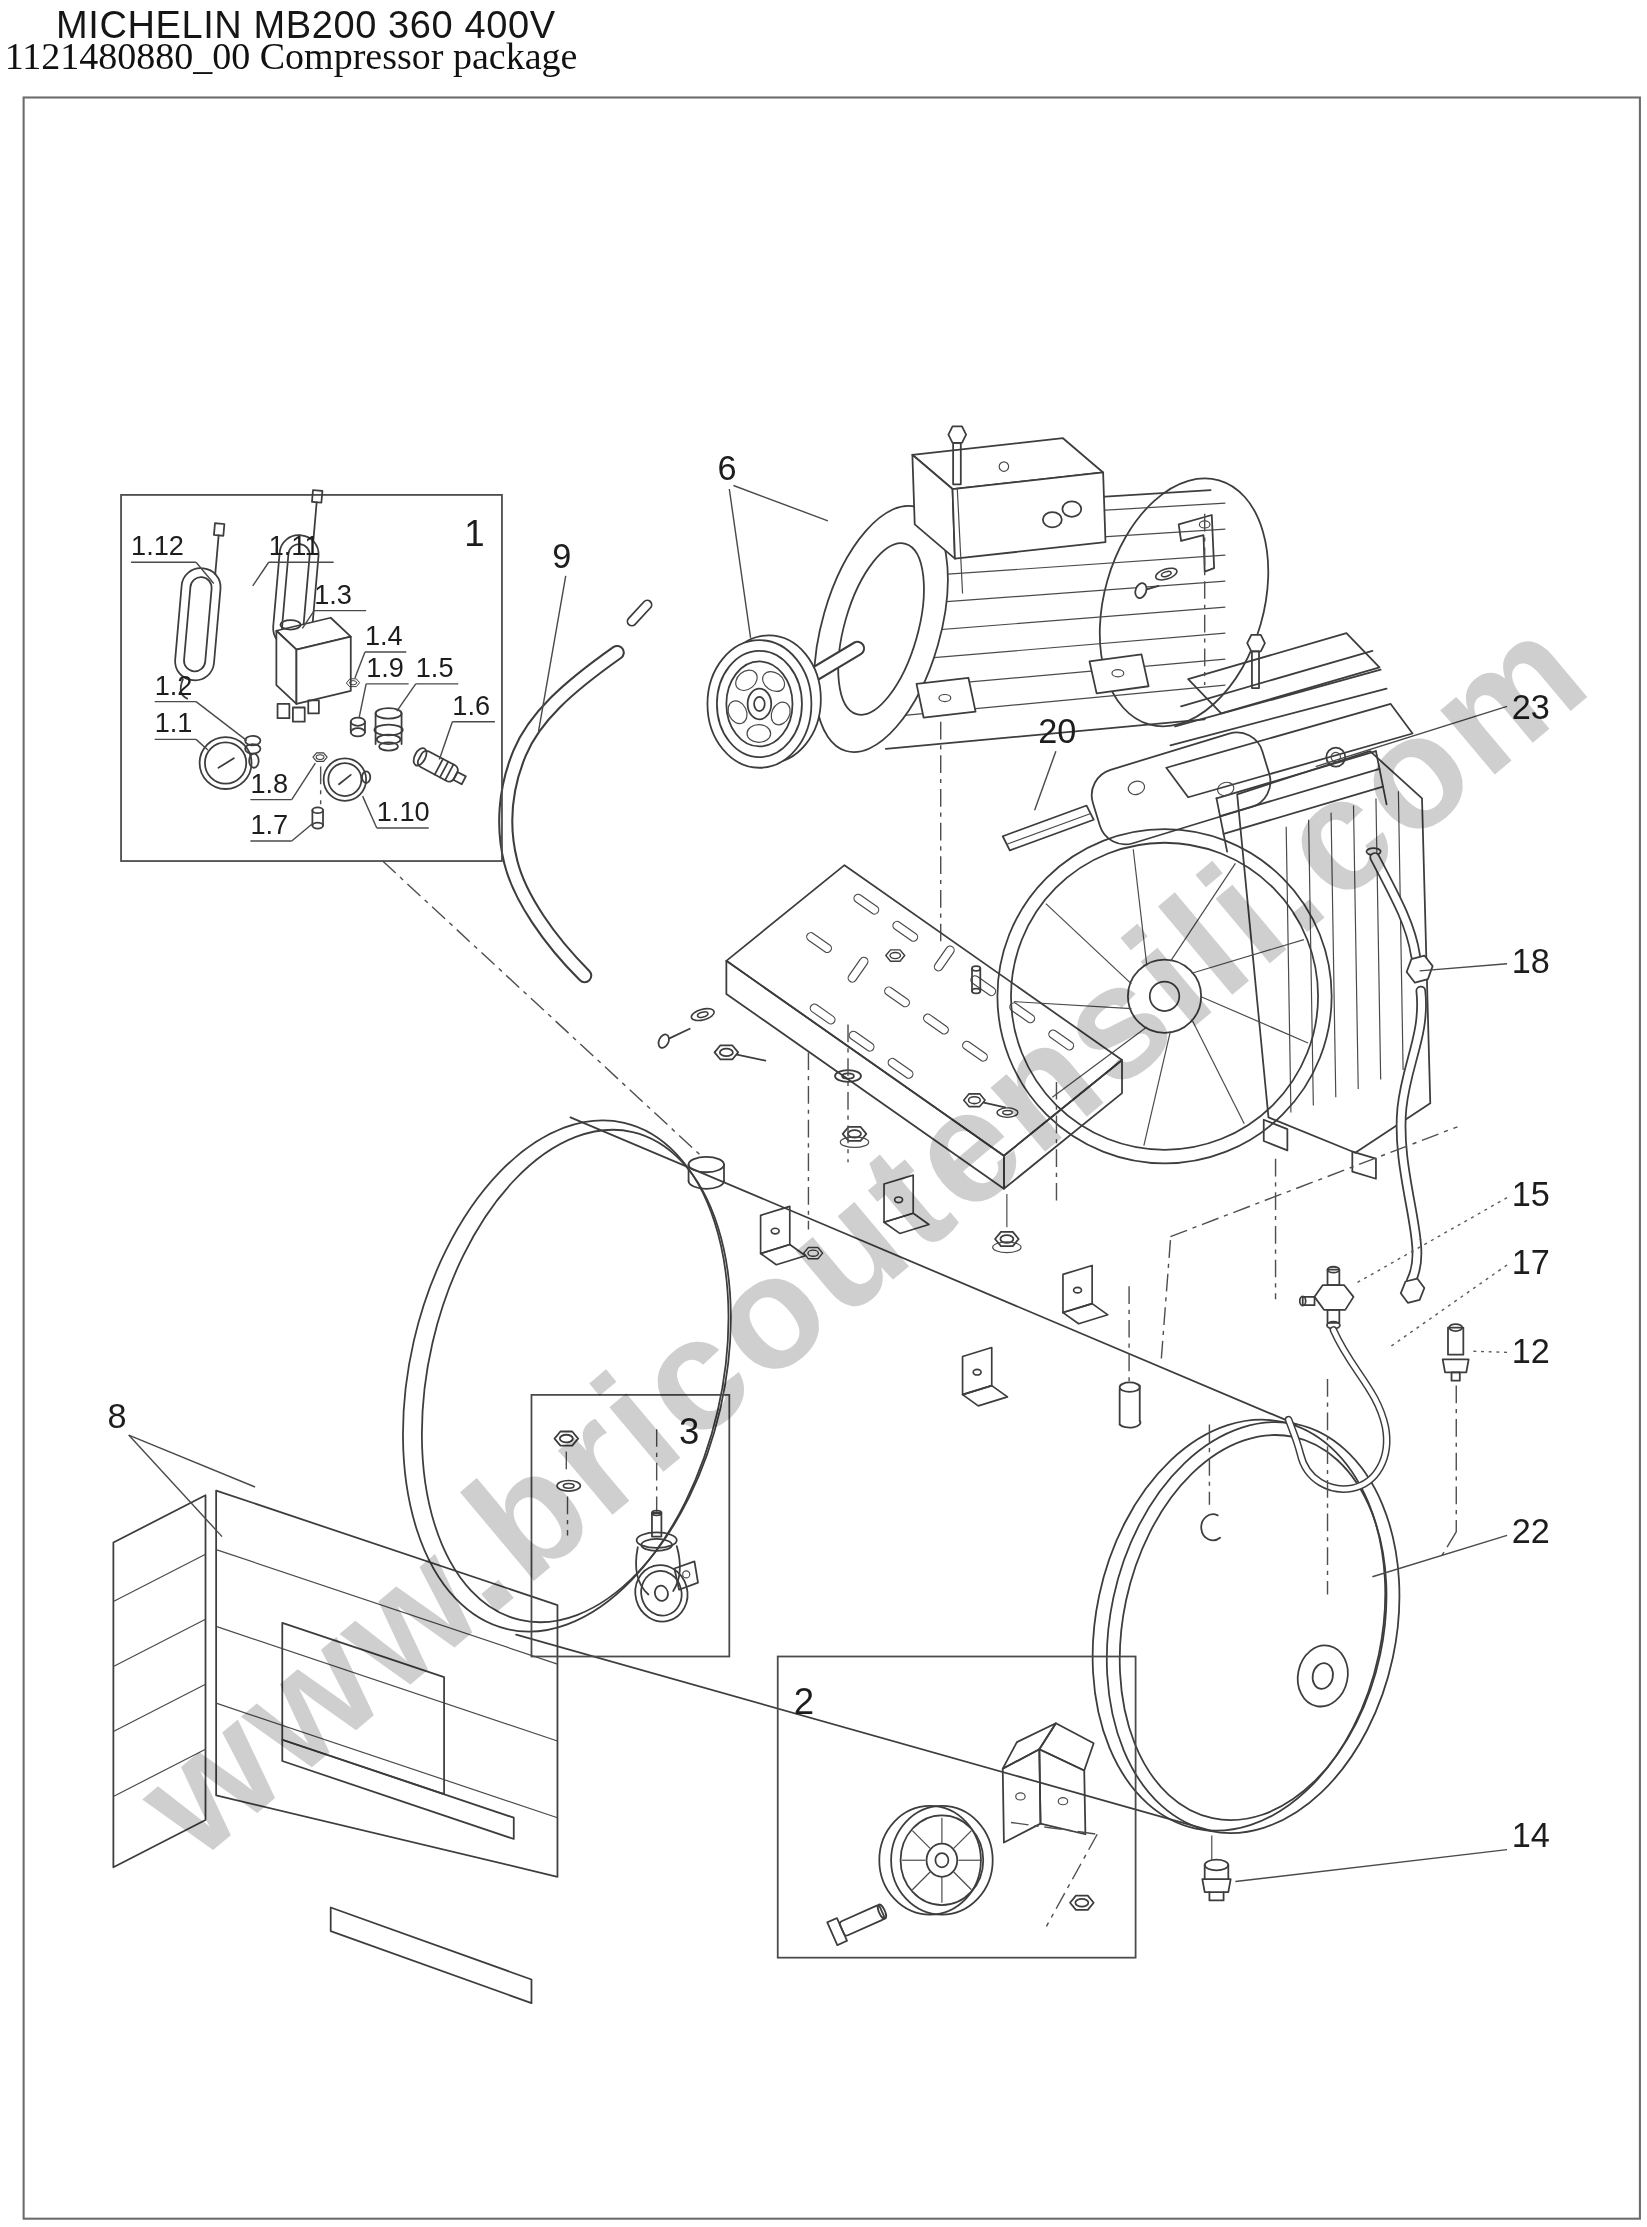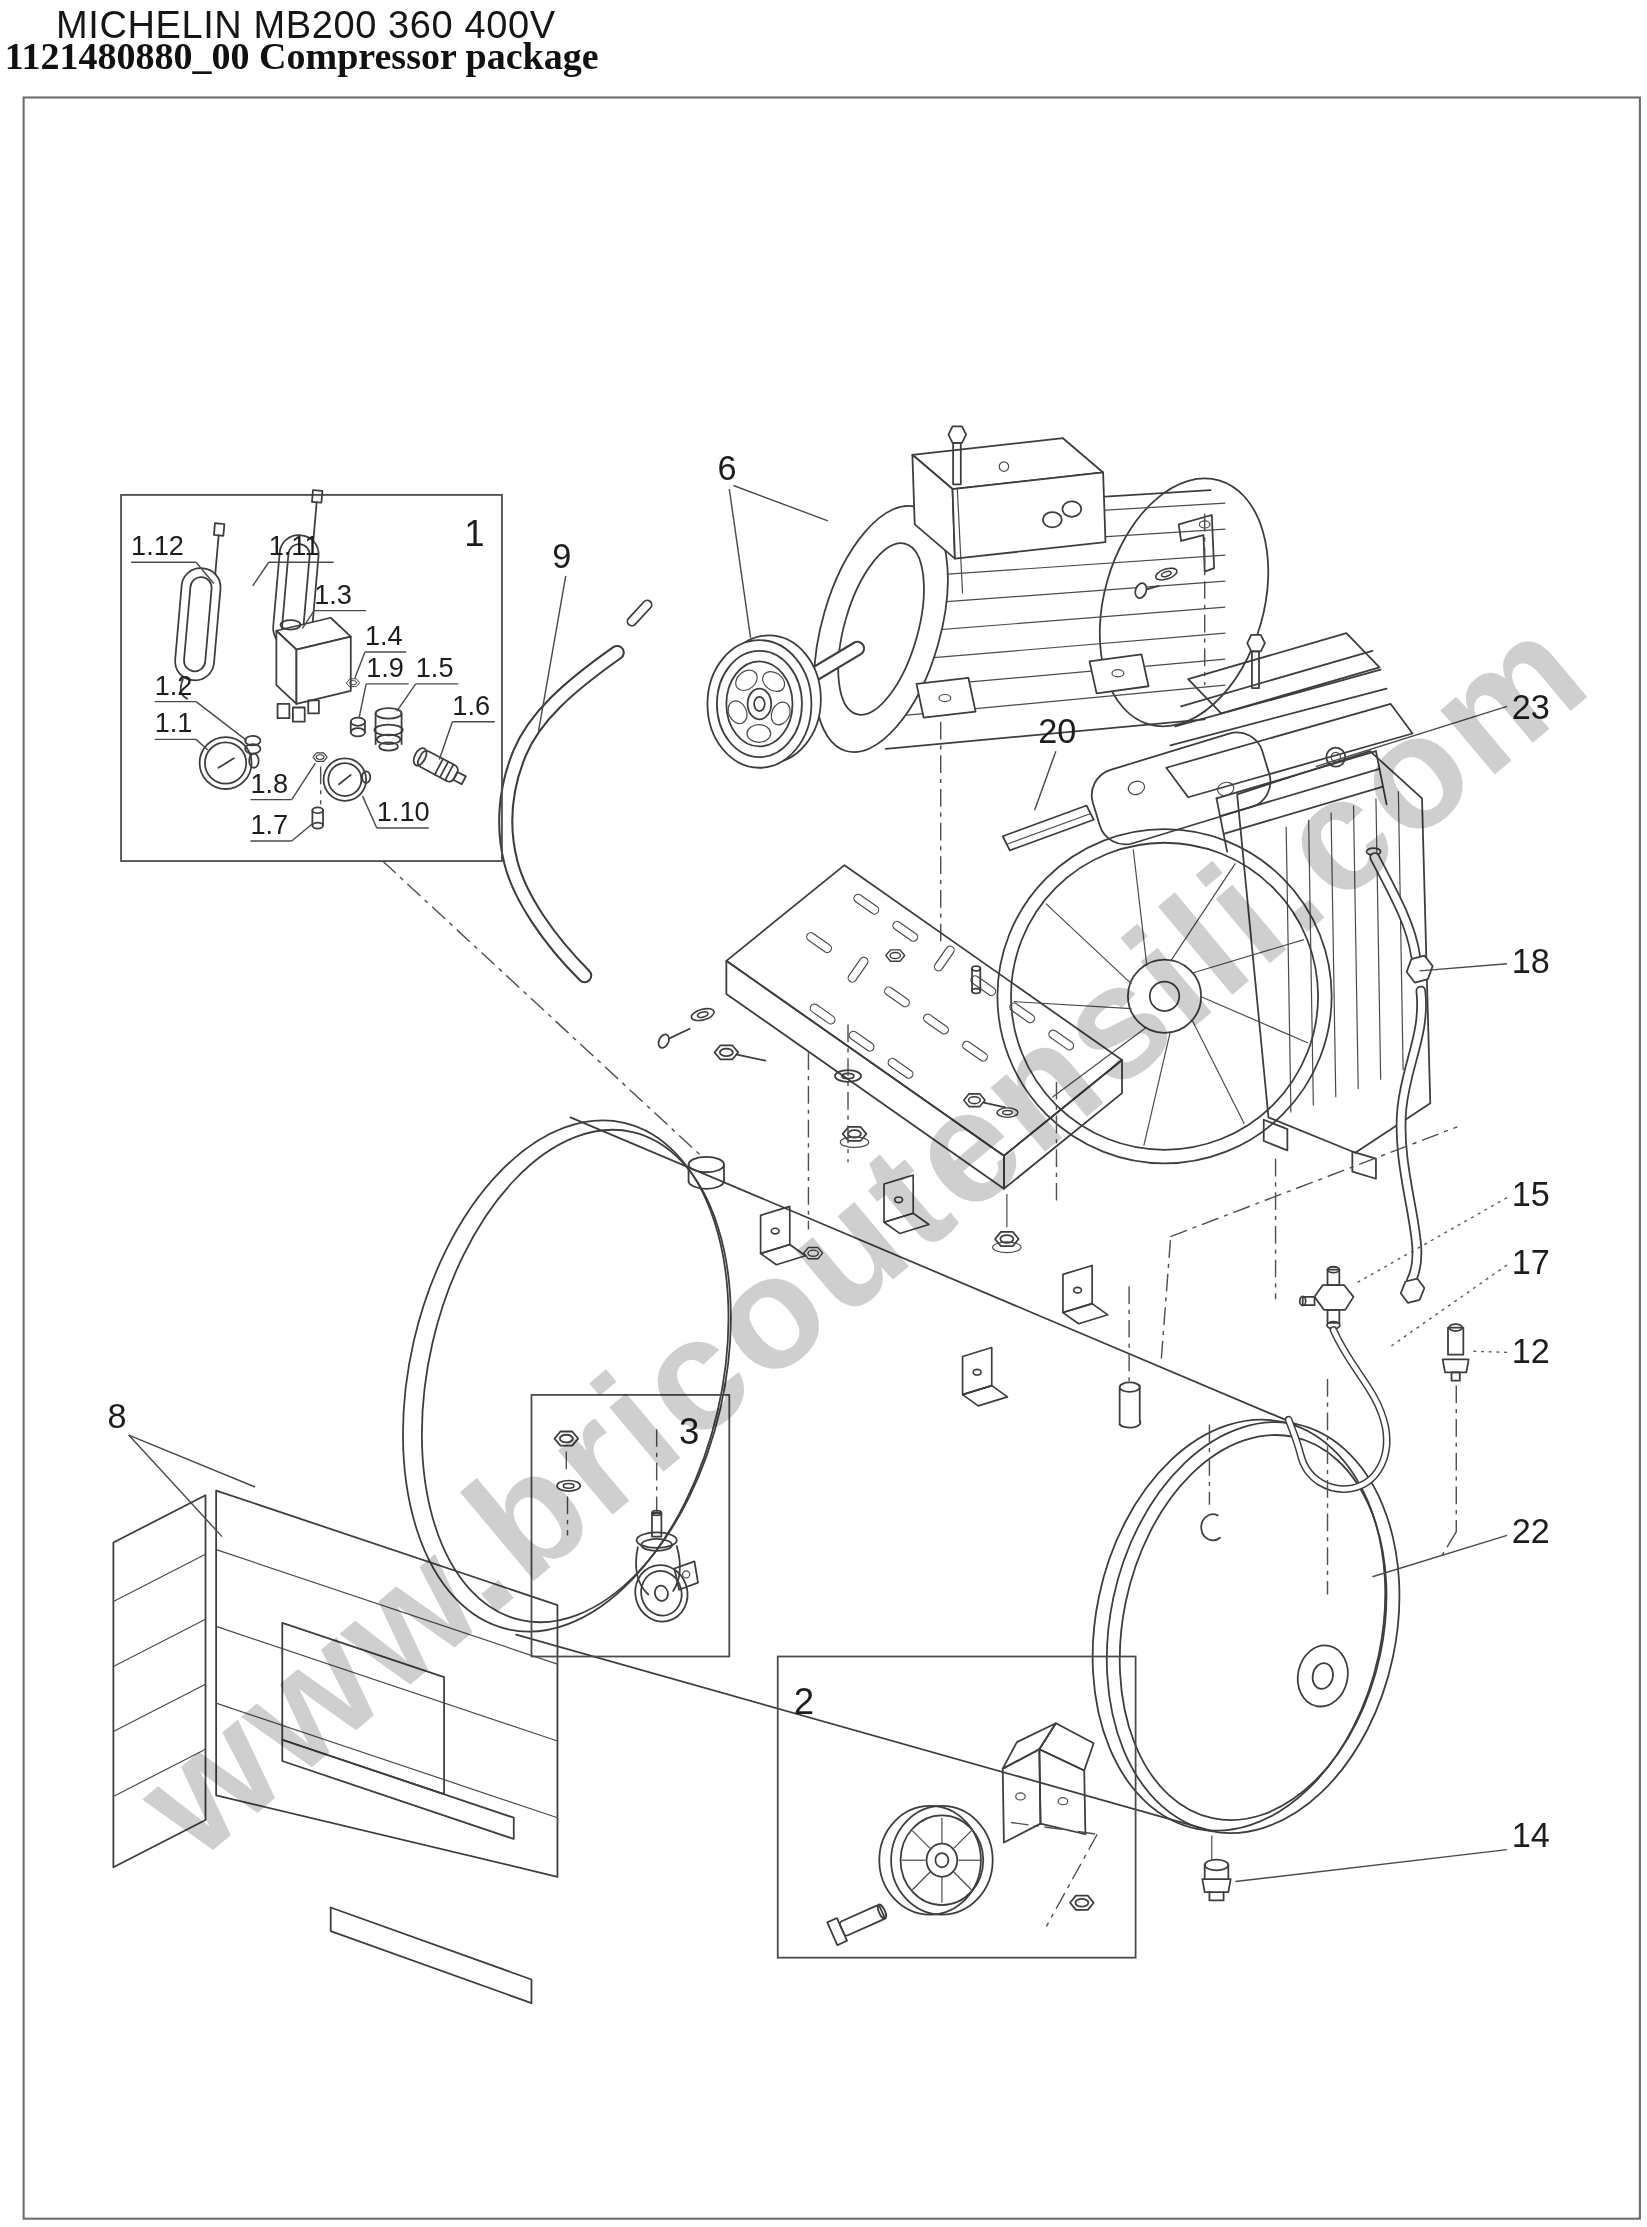--- a/index.html
+++ b/index.html
@@ -1,21 +1,21 @@
 <!DOCTYPE html>
 <html style="font-size:9.5px"><head>
 <meta charset="utf-8">
 <style>
   html,body{margin:0;padding:0;background:#ffffff;}
   body{width:1647px;height:2227px;position:relative;overflow:hidden;
        font-family:"Liberation Sans",sans-serif;}
   .hdr1{position:absolute;left:56px;top:3.5px;font-family:"Liberation Sans",sans-serif;
         font-size:38px;letter-spacing:0.6px;color:#161616;white-space:nowrap;}
   .hdr2{position:absolute;left:4.7px;top:34px;font-family:"Liberation Serif",serif;
-        font-size:38px;color:#111;white-space:nowrap;font-weight:bold;}
+        font-size:38px;color:#111;white-space:nowrap;}
   svg{position:absolute;left:0;top:0;}
   .ln{fill:none;stroke:#3d3d3d;stroke-width:3;stroke-linecap:round;stroke-linejoin:round;}
   .lnf{fill:#ffffff;stroke:#3d3d3d;stroke-width:3;stroke-linejoin:round;}
   .thin{fill:none;stroke:#4a4a4a;stroke-width:2;}
   .dash{fill:none;stroke:#4f4f4f;stroke-width:2.4;stroke-dasharray:30 10 7 10;}
   .dot{fill:none;stroke:#5a5a5a;stroke-width:2.4;stroke-dasharray:5 8;}
   .leader{fill:none;stroke:#4a4a4a;stroke-width:2.4;}
   .tube-o{fill:none;stroke:#3d3d3d;stroke-width:26;stroke-linecap:round;}
   .tube-i{fill:none;stroke:#ffffff;stroke-width:19;stroke-linecap:round;}
   .tube-o.sm{stroke-width:18;} .tube-i.sm{stroke-width:12;}

